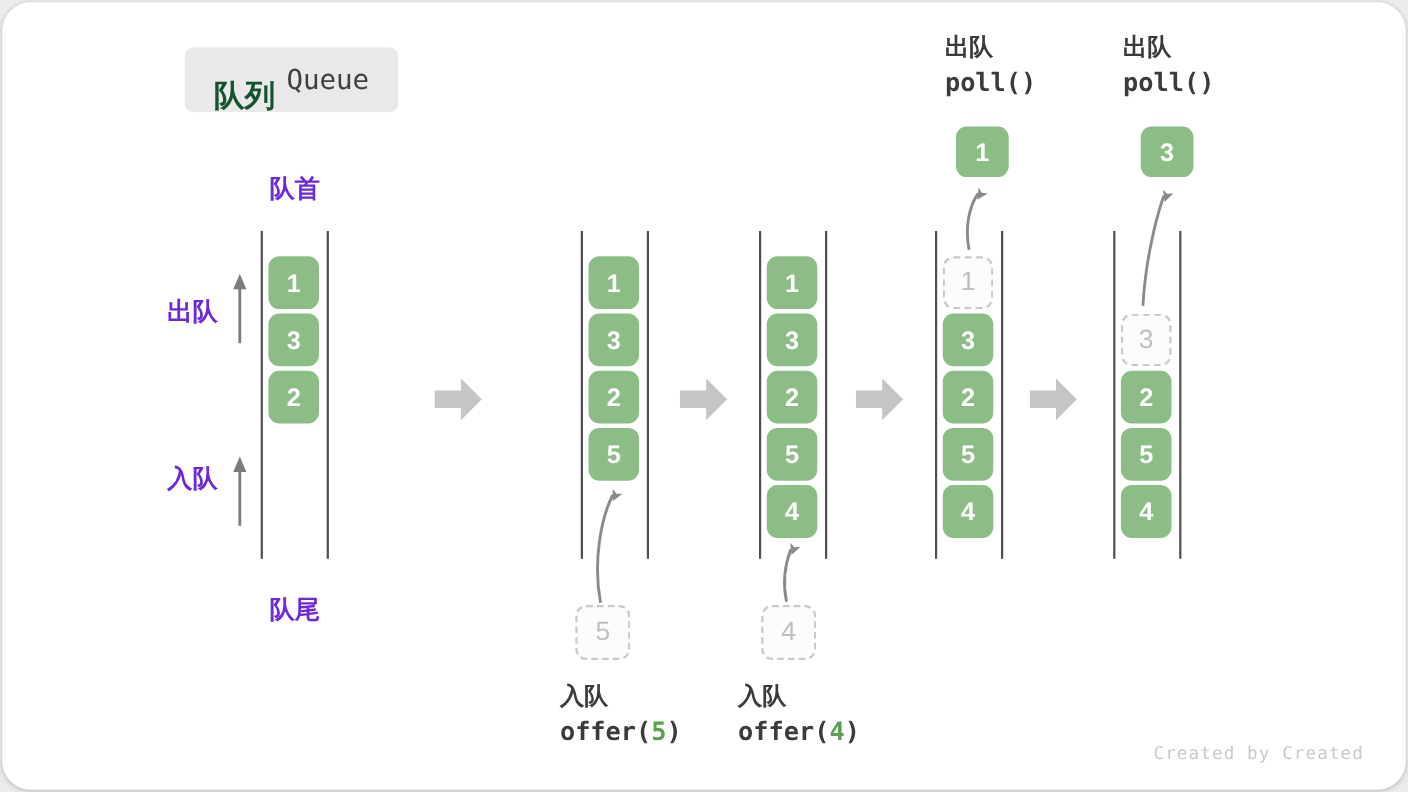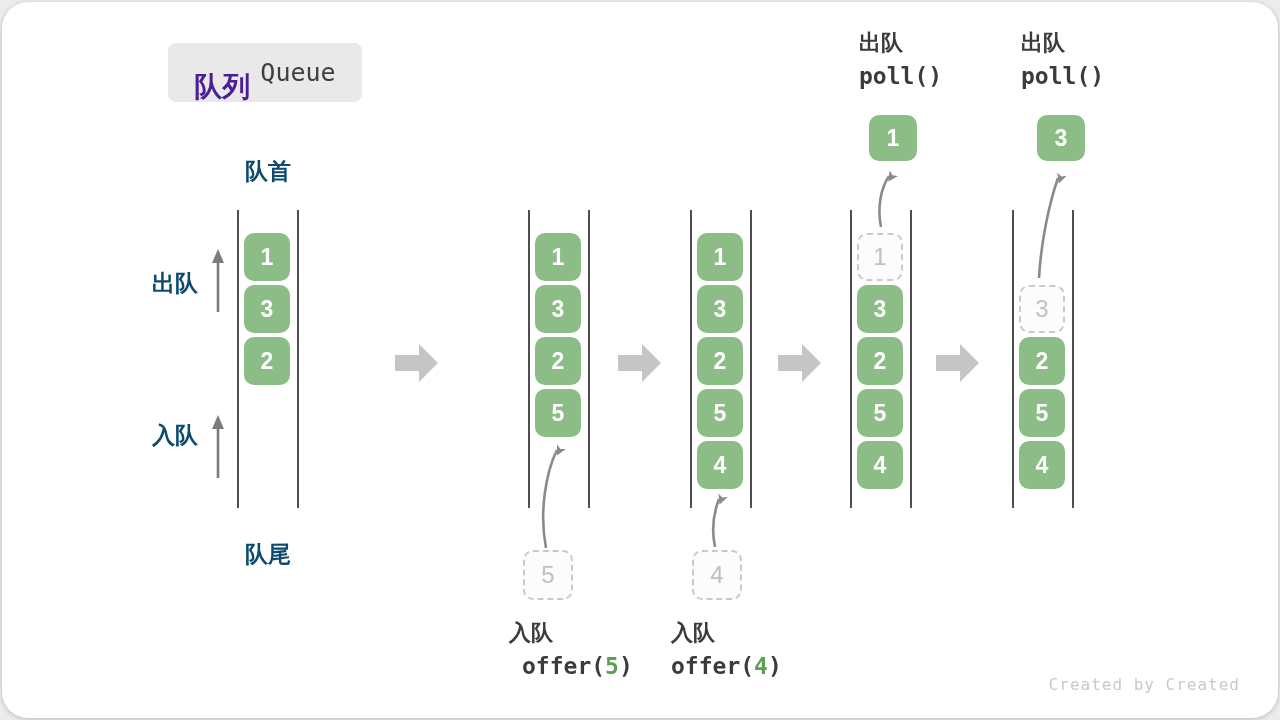--- a/index.html
+++ b/index.html
@@ -16,25 +16,25 @@
     border-radius:26px;
     box-shadow:0 1px 5px rgba(0,0,0,.22);
   }
 
   
   .badge {
     position:absolute; left:168px; top:43px; width:194px; height:59px;
     background:#e9e9e9; border-radius:8px;
     display:flex; align-items:center; justify-content:center; gap:10px;
   }
-  .badge .zh { font-size:28px; font-weight:700; color:#4c1d95;margin-top:28px; }
+  .badge .zh { font-size:28px; font-weight:700; color:#14532d;margin-top:28px; }
   .badge .en { font-family:"DejaVu Sans Mono","Liberation Mono",monospace; font-size:25px; color:#3f3f3f; }
 
   
-  .cn-label { position:absolute; font-size:23px; font-weight:700; color:#0c4a6e; white-space:nowrap; }
+  .cn-label { position:absolute; font-size:23px; font-weight:700; color:#6d28d9; white-space:nowrap; }
 
   
   .vline { position:absolute; width:2px; top:210px; height:298px; background:#4f4f4f; }
 
   
   .slot {
     position:absolute; width:46px; height:48px; border-radius:10px;
     display:flex; align-items:center; justify-content:center;
     font-size:23px; font-weight:700; box-sizing:border-box;
   }
@@ -111,21 +111,21 @@
       <div class="slot filled" style="left: 244px; top: 285px;">3</div>
       <div class="slot filled" style="left: 244px; top: 337px;">2</div>
       <div class="vline" style="left: 528px;"></div>
       <div class="vline" style="left: 588px;"></div>
       <div class="slot filled" style="left: 535px; top: 233px;">1</div>
       <div class="slot filled" style="left: 535px; top: 285px;">3</div>
       <div class="slot filled" style="left: 535px; top: 337px;">2</div>
       <div class="slot filled" style="left: 535px; top: 389px;">5</div>
       <div class="staging" style="left: 523px;">5</div>
       <div class="op-label" style="left: 509px; top: 618px;">入队</div>
-      <div class="op-code" style="left: 522px; top: 653px; text-align: center;"><span>offer(</span><span class="arg">5</span><span>)</span></div>
+      <div class="op-code" style="left: 509px; top: 653px; text-align: center;"><span>offer(</span><span class="arg">5</span><span>)</span></div>
       <div class="vline" style="left: 690px;"></div>
       <div class="vline" style="left: 750px;"></div>
       <div class="slot filled" style="left: 697px; top: 233px;">1</div>
       <div class="slot filled" style="left: 697px; top: 285px;">3</div>
       <div class="slot filled" style="left: 697px; top: 337px;">2</div>
       <div class="slot filled" style="left: 697px; top: 389px;">5</div>
       <div class="slot filled" style="left: 697px; top: 441px;">4</div>
       <div class="staging" style="left: 692px;">4</div>
       <div class="op-label" style="left: 671px; top: 618px;">入队</div>
       <div class="op-code" style="left: 671px; top: 653px;"><span>offer(</span><span class="arg">4</span><span>)</span></div>

